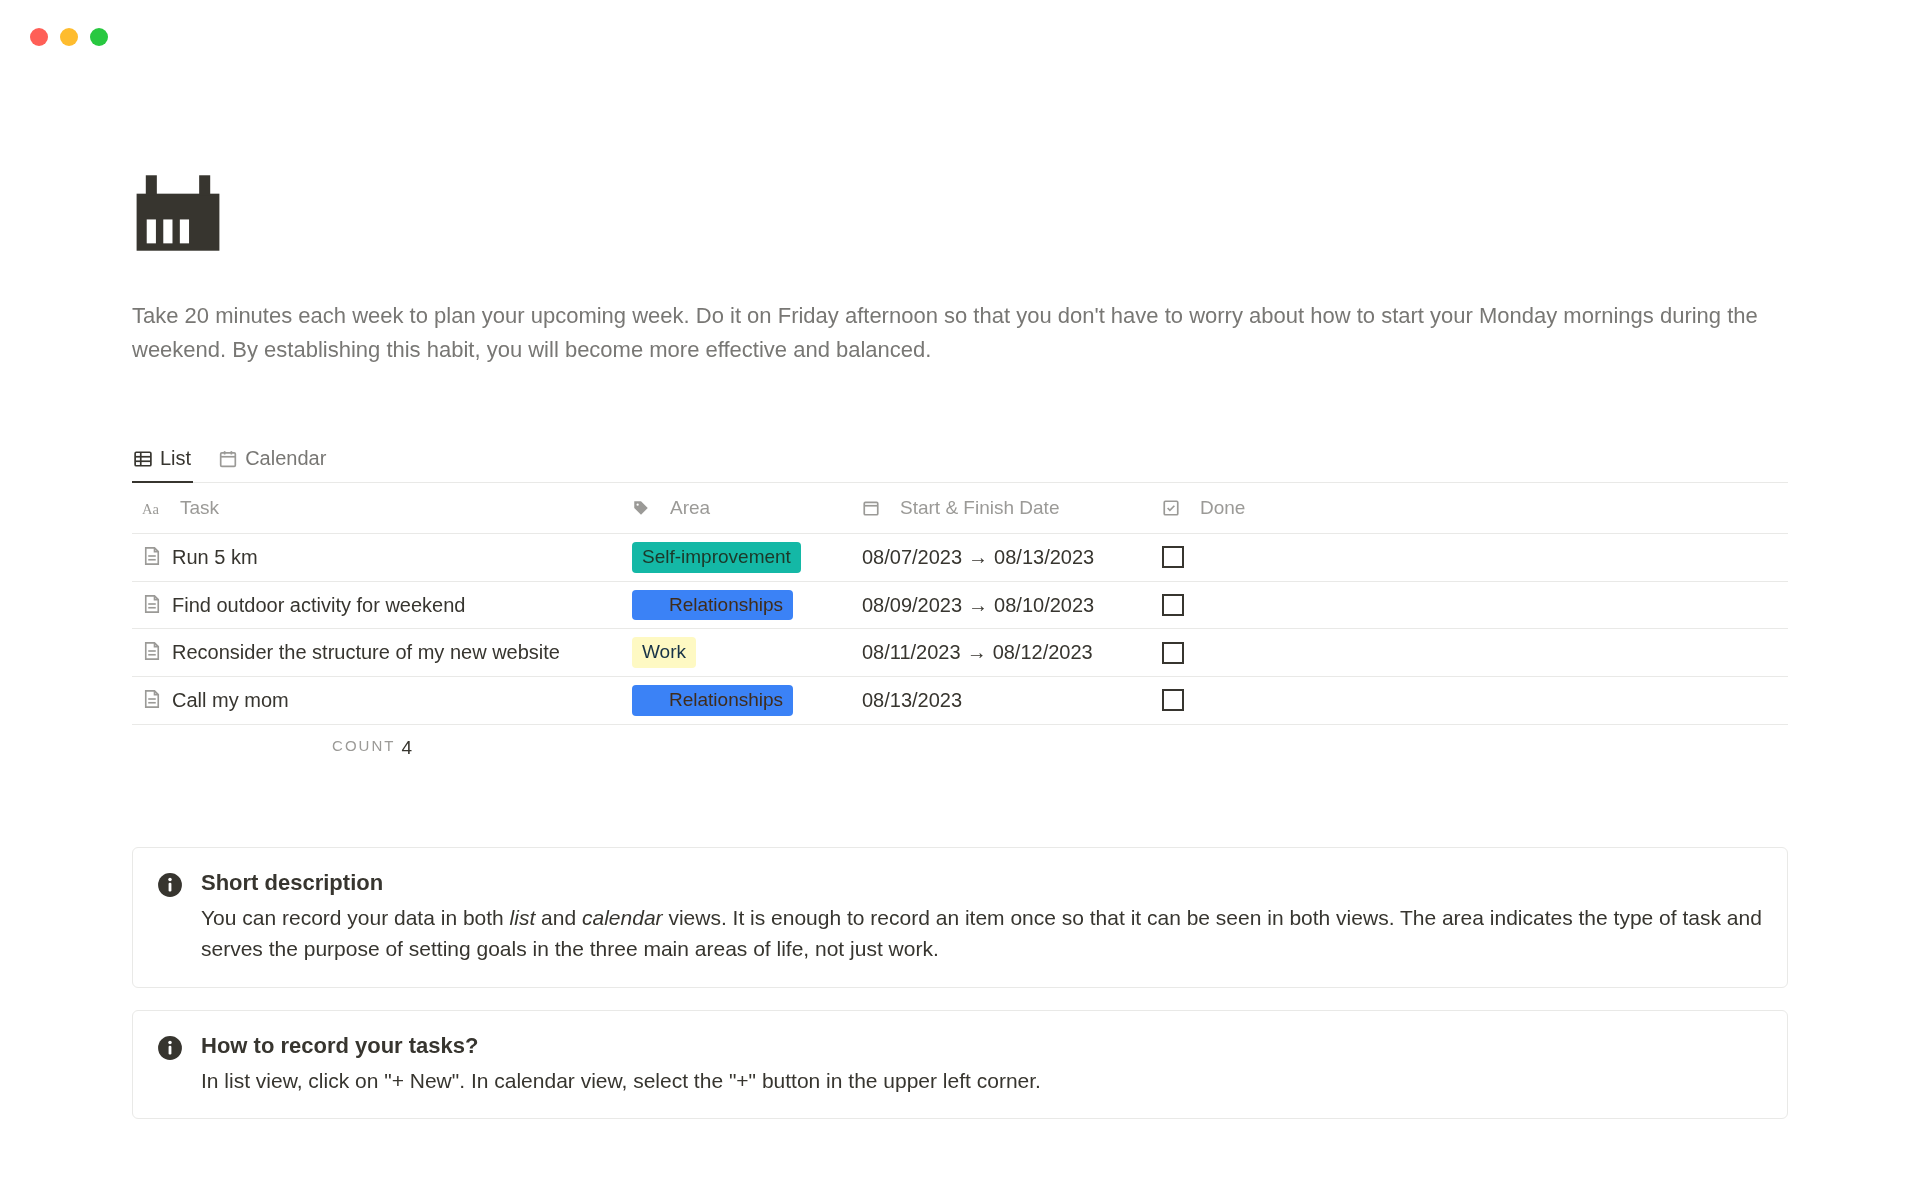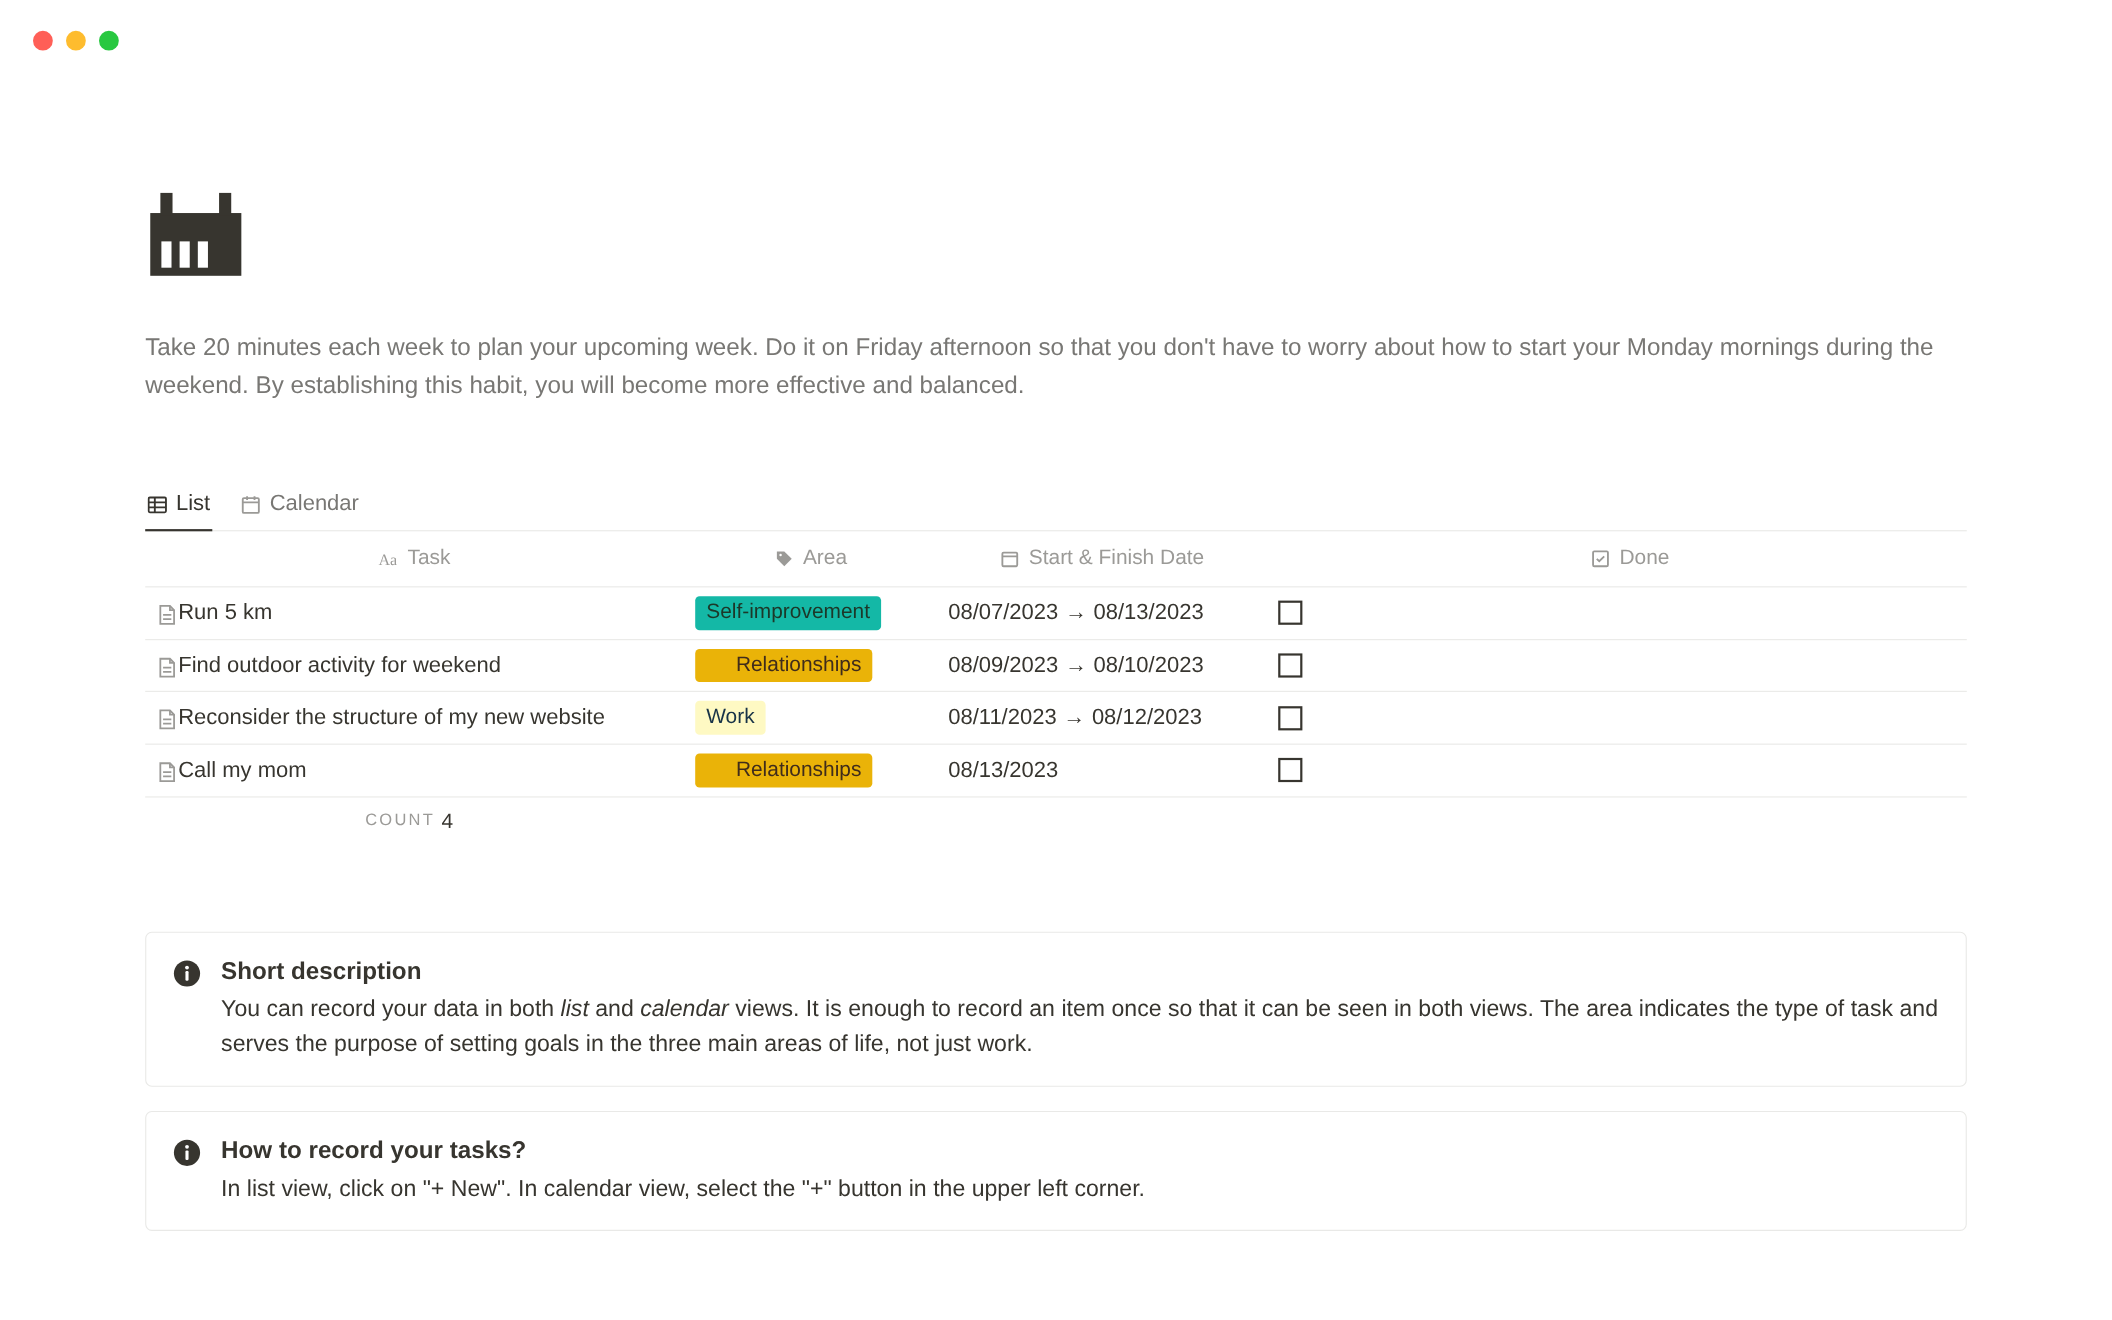--- a/index.html
+++ b/index.html
@@ -82,47 +82,47 @@
   .thead, .trow {
     display: grid;
     grid-template-columns: 490px 230px 300px 660px;
     border-bottom: 1px solid #e9e9e7;
     align-items: center;
   }
   .thead { padding: 10px 0; }
   .th {
     display: flex;
     align-items: center;
-    gap: 8px;
+    gap: 20px;
     font-size: 19px;
     color: #9b9a97;
     padding: 4px 10px;
-    justify-content: center;
   }
   .th-icon { width:18px; height:18px; display:inline-flex; color:#9b9a97; }
 
   .trow { padding: 0; min-height: 44px; }
   .td {
     display: flex;
-    align-items: flex-end;
+    align-items: flex-start;
+    gap: 10px;
     padding: 8px 10px;
     font-size: 20px;
     color: #37352f;
   }
   .page-doc-icon { width:20px; height:20px; color:#9b9a97; display:inline-flex; flex-shrink:0; }
 
   .tag {
     display: inline-block;
     padding: 2px 10px;
     border-radius: 4px;
     font-size: 19px;
     line-height: 1.4;
   }
   .tag-self { background:#14b8a6; color:#1c3829; }
-  .tag-rel  { background:#eab308; color:#402c1b;padding-left:37px; }
+  .tag-rel  { background:#3b82f6; color:#402c1b;padding-left:37px; }
   .tag-work { background:#fef9c3; color:#183347; }
 
   .date-range { display:flex; align-items:center; gap:6px; font-size:20px; color:#37352f; }
   .arrow { color:#37352f; }
 
   .checkbox {
     width: 22px; height: 22px;
     border: 2px solid #37352f;
     display:inline-block;
     cursor:pointer;

